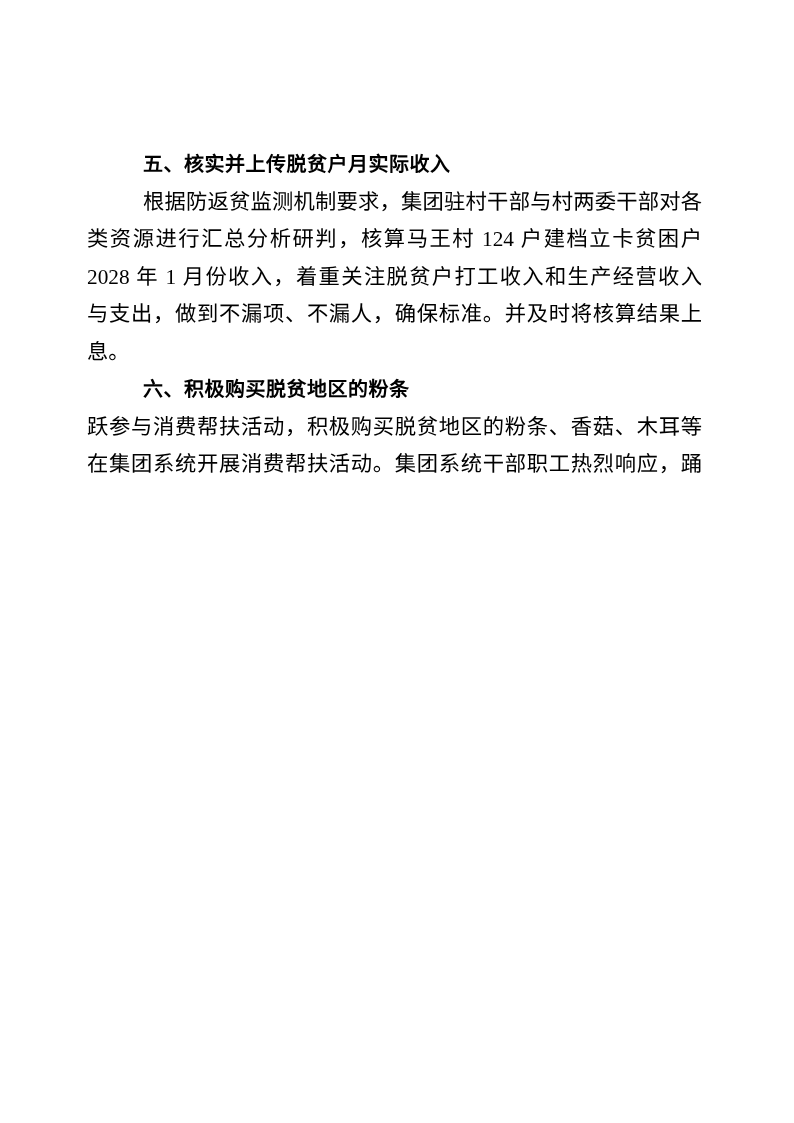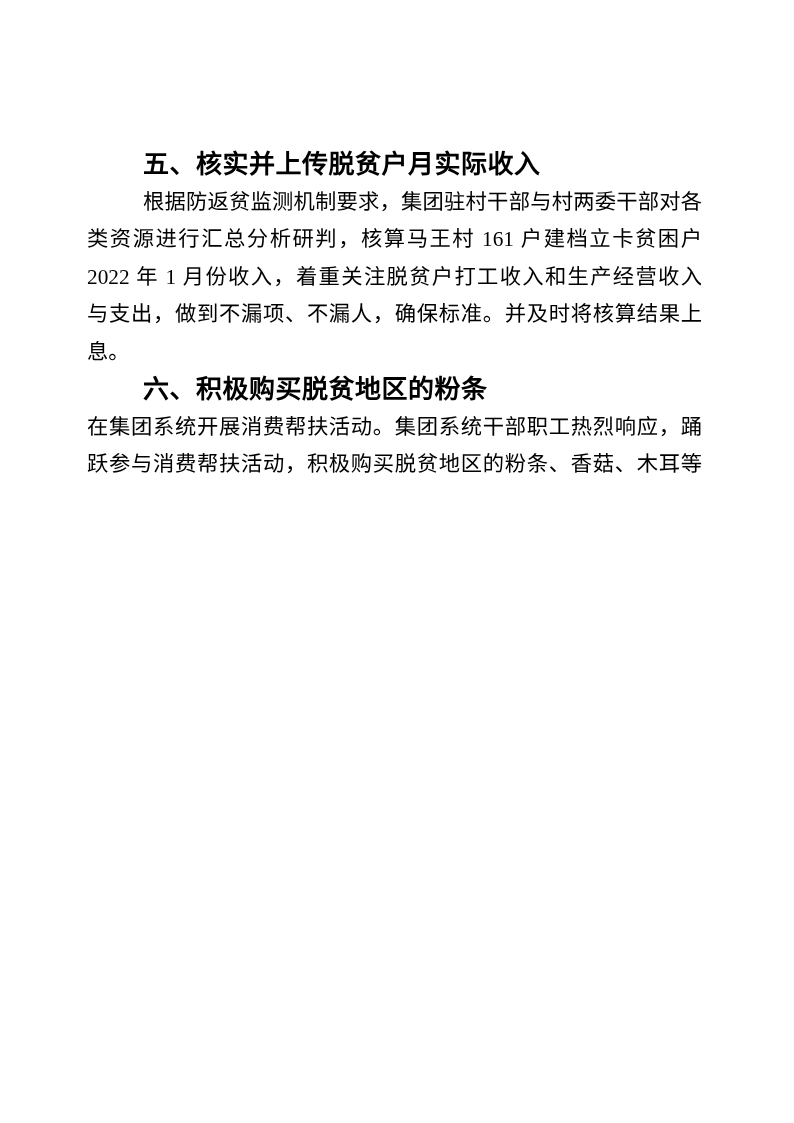--- a/index.html
+++ b/index.html
@@ -17,21 +17,21 @@
   .content {
     position: absolute;
     left: 87px;
     top: 146px;
     width: 615px;
     color: #000000;
   }
   .heading {
     font-family: "Liberation Sans", "DejaVu Sans", sans-serif;
     font-weight: 700;
-    font-size: 26px;
+    font-size: 20px;
     line-height: 37.5px;
     height: 37.5px;
     padding-left: 56px;
     white-space: nowrap;
     letter-spacing: 0.5px;
   }
   .para {
     font-family: "Liberation Serif", "DejaVu Serif", serif;
     font-size: 21.3px;
   }
@@ -55,27 +55,27 @@
 </head>
 <body>
 
 <div class="page">
   <div class="content">
 
     <div class="heading">五、核实并上传脱贫户月实际收入</div>
 
     <div class="para">
       <div class="line first">根据防返贫监测机制要求，集团驻村干部与村两委干部对各</div>
-      <div class="line">类资源进行汇总分析研判，核算马王村 161 户建档立卡贫困户</div>
-      <div class="line">2022 年 1 月份收入，着重关注脱贫户打工收入和生产经营收入</div>
+      <div class="line">类资源进行汇总分析研判，核算马王村 124 户建档立卡贫困户</div>
+      <div class="line">2028 年 1 月份收入，着重关注脱贫户打工收入和生产经营收入</div>
       <div class="line">与支出，做到不漏项、不漏人，确保标准。并及时将核算结果上</div>
       <div class="line last">息。</div>
     </div>
 
     <div class="heading">六、积极购买脱贫地区的粉条</div>
 
     <div class="para">
+      <div class="line">跃参与消费帮扶活动，积极购买脱贫地区的粉条、香菇、木耳等</div>
       <div class="line">在集团系统开展消费帮扶活动。集团系统干部职工热烈响应，踊</div>
-      <div class="line">跃参与消费帮扶活动，积极购买脱贫地区的粉条、香菇、木耳等</div>
     </div>
 
   </div>
 </div>
 
 </body></html>

